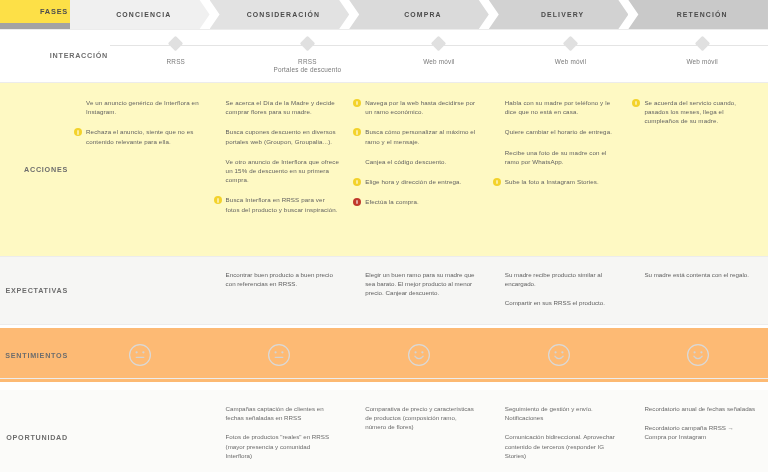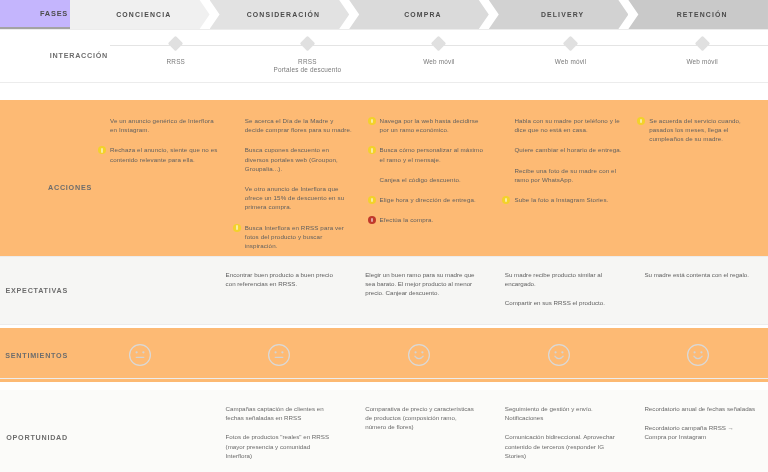--- a/index.html
+++ b/index.html
@@ -47,26 +47,26 @@
   }
   .cell {
     flex: 1 1 0;
     min-width: 0;
     position: relative;
   }
 
   
   #phases-row { top: 0; height: 29px; }
   #phases-row .rowlabel {
-    background: #c4b5fd;
+    background: #fde047;
     justify-content: flex-end;
     align-items: center;
     font-size: 7.4px;
     color: #4d4d4d;
-    border-bottom: 2px solid #a3a3a3;
+    border-bottom: 6px solid #a3a3a3;
   }
   #phases-row .cells { background: #ffffff; }
   .phase {
     flex: 1 1 0;
     position: relative;
     display: flex;
     align-items: center;
     justify-content: center;
     height: 29px;
     font-size: 6.9px;
@@ -114,21 +114,21 @@
   .chan-label {
     font-size: 6.4px;
     line-height: 8.2px;
     color: #7a7a7a;
     text-align: center;
     letter-spacing: 0.2px;
   }
   .chan-label .sub { display: block; }
 
   
-  #acciones-row { top: 100px; height: 174px; background: #fdba74; padding-left: 24px; }
+  #acciones-row { top: 82px; height: 174px; background: #fef9c3; }
   #acciones-row .rowlabel { align-items: center; }
   .acc-list {
     padding: 16px 10px 8px 16px;
     display: flex;
     flex-direction: column;
     gap: 11px;
   }
   .acc-item {
     position: relative;
     font-size: 6.2px;

